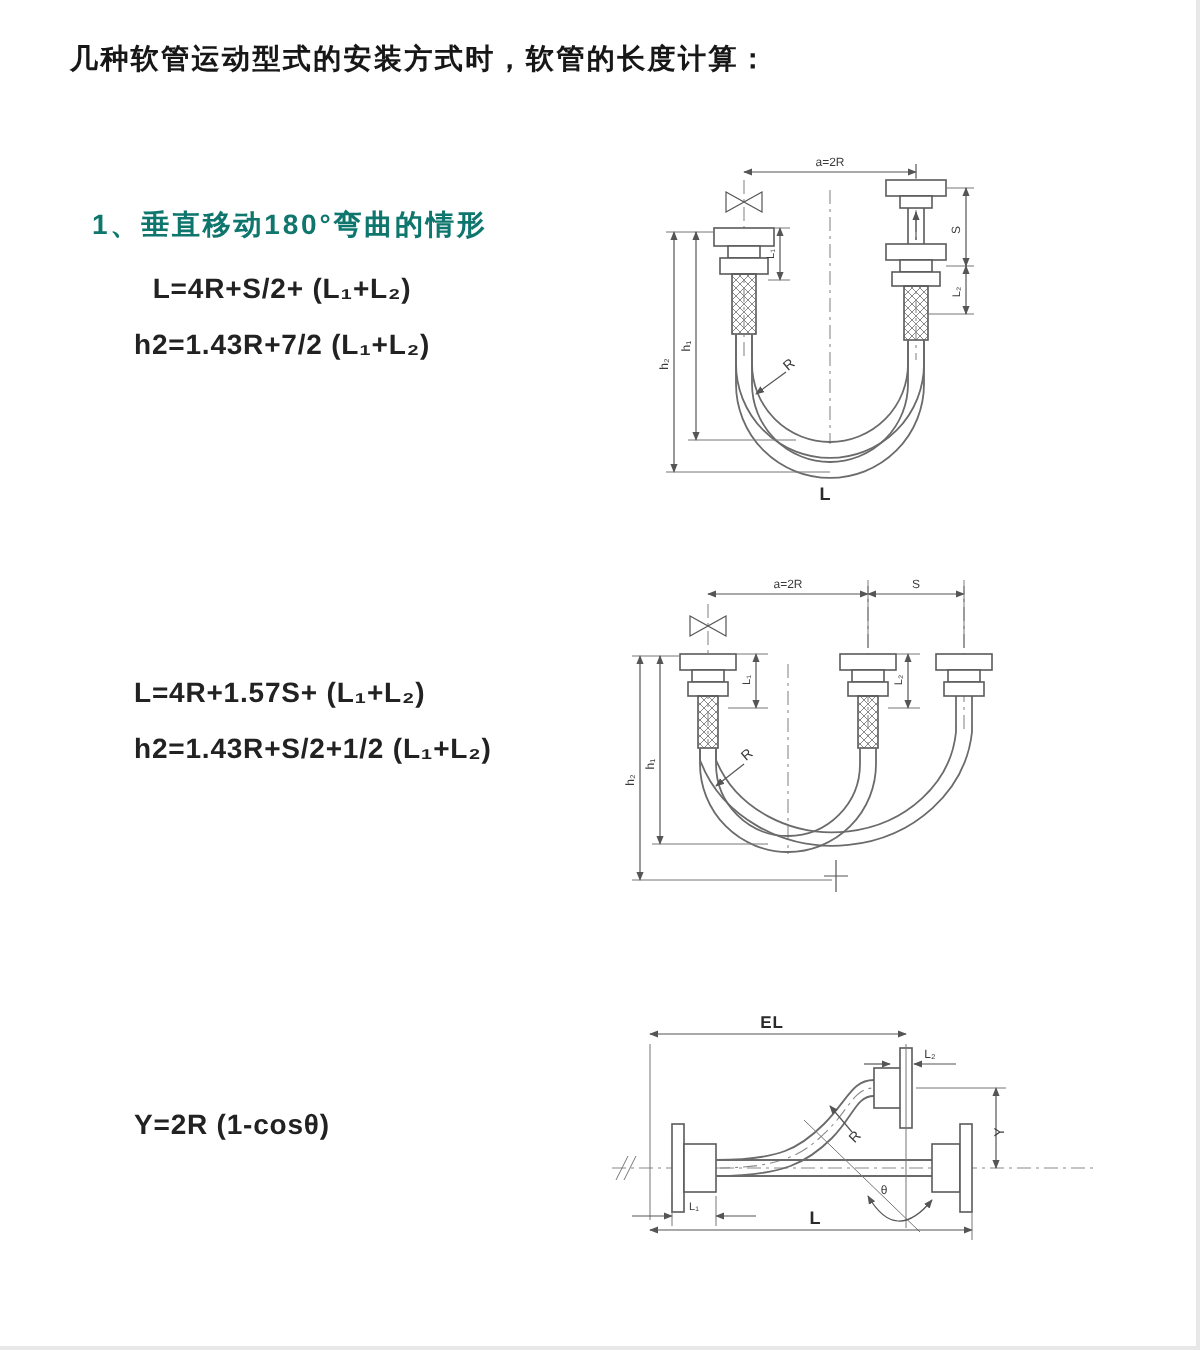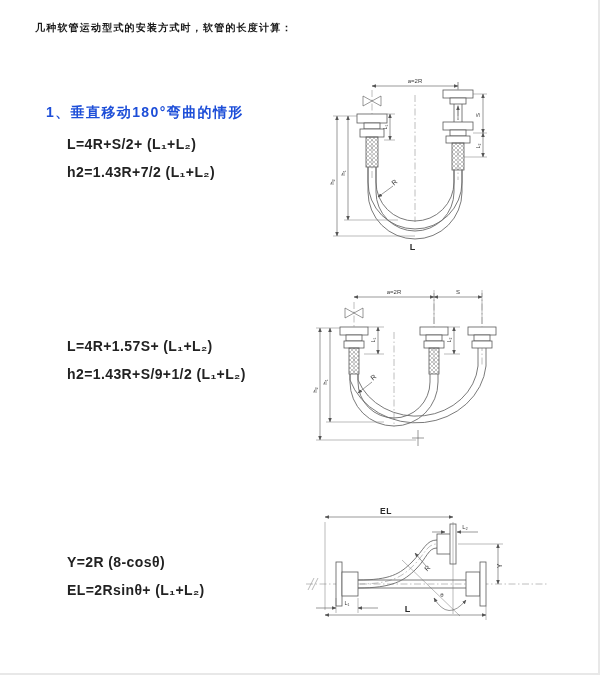--- a/index.html
+++ b/index.html
@@ -2,31 +2,31 @@
 <html><head>
 <meta charset="utf-8">
 <style>
   html,body{margin:0;padding:0;}
   body{
     width:600px;height:675px;background:#ffffff;position:relative;overflow:hidden;
     font-family:"Liberation Sans","DejaVu Sans",sans-serif;color:#1c1c1c;
   }
   .page{position:absolute;inset:0;border-right:2px solid #e8e8e8;border-bottom:2px solid #e8e8e8;}
   .title{
-    position:absolute;left:35px;top:21px;font-size:10px;font-weight:bold;
+    position:absolute;left:35px;top:21px;font-size:14px;font-weight:bold;
     letter-spacing:1.2px;color:#171717;
   }
   .sec-heading{
-    position:absolute;font-size:14px;font-weight:bold;letter-spacing:1.4px;color:#1d4ed8;
+    position:absolute;font-size:14px;font-weight:bold;letter-spacing:1.4px;color:#0f766e;
   }
   .formulas{
     position:absolute;font-size:14px;font-weight:bold;color:#222;letter-spacing:.4px;
   }
   .formulas div{height:28px;line-height:28px;}
-  .sh1{left:46px;top:104px;} .f1{left:67px;top:130px;}
+  .sh1{left:46px;top:104px;} .f1{left:67px;top:130px;text-align:center;}
   .sh2{left:46px;top:306px;} .f2{left:67px;top:332px;}
   .sh3{left:46px;top:522px;} .f3{left:67px;top:548px;}
   svg{position:absolute;overflow:visible;}
   #d1{left:298px;top:70px;}
   #d2{left:308px;top:282px;}
   #d3{left:298px;top:502px;}
   .ol{stroke:#6b6b6b;stroke-width:.9;fill:none;}
   .fit{stroke:#5a5a5a;stroke-width:.8;fill:#ffffff;}
   .braid{stroke:#5a5a5a;stroke-width:.8;}
   .dim{stroke:#555;stroke-width:.6;fill:none;}
@@ -45,26 +45,25 @@
   <div class="title">几种软管运动型式的安装方式时，软管的长度计算：</div>
 
   <div class="sec-heading sh1">1、垂直移动180°弯曲的情形</div>
   <div class="formulas f1">
     <div>L=4R+S/2+ (L₁+L₂)</div>
     <div>h2=1.43R+7/2 (L₁+L₂)</div>
   </div>
 
   <div class="formulas f2">
     <div>L=4R+1.57S+ (L₁+L₂)</div>
-    <div>h2=1.43R+S/9+1/2 (L₁+L₂)</div>
+    <div>h2=1.43R+S/2+1/2 (L₁+L₂)</div>
   </div>
 
   <div class="formulas f3">
-    <div>Y=2R (8-cosθ)</div>
-    <div>EL=2Rsinθ+ (L₁+L₂)</div>
+    <div>Y=2R (1-cosθ)</div>
   </div>
 
   <svg id="d1" width="290" height="185" viewBox="0 0 290 185">
     <defs>
       <marker id="ar1" viewBox="0 0 10 10" refX="9" refY="5" markerWidth="7.5" markerHeight="7.5" orient="auto-start-reverse">
         <path d="M0,1 L10,5 L0,9 z" fill="#555"></path>
       </marker>
       <pattern id="br1" width="4" height="4" patternUnits="userSpaceOnUse">
         <path d="M0,4 L4,0 M0,0 L4,4" stroke="#8a8a8a" stroke-width="0.5"></path>
       </pattern>

